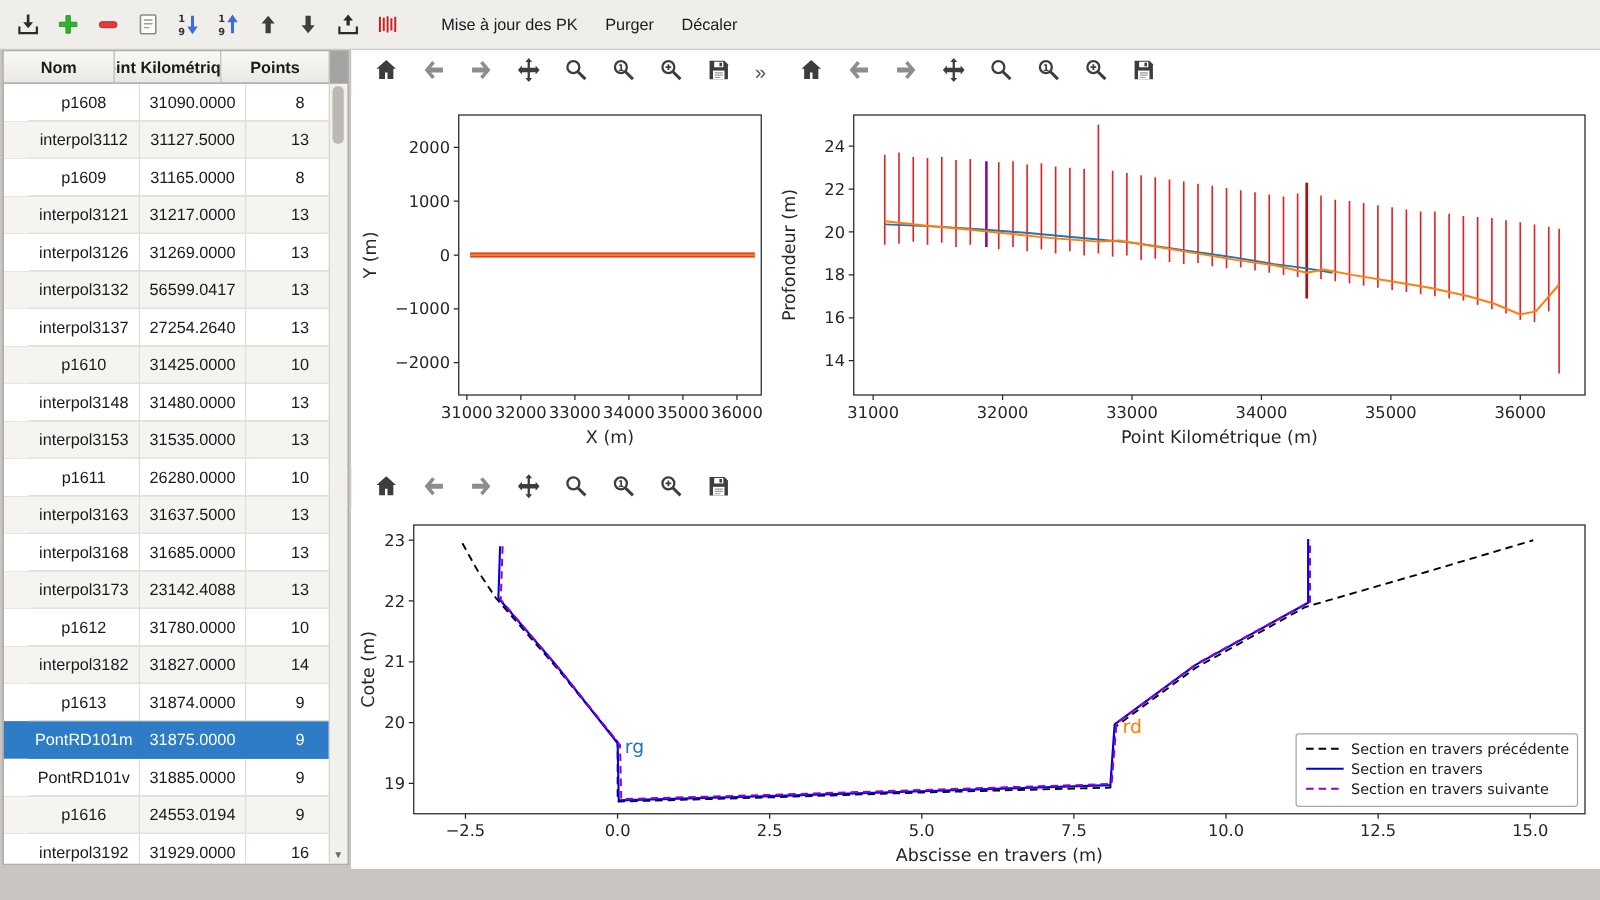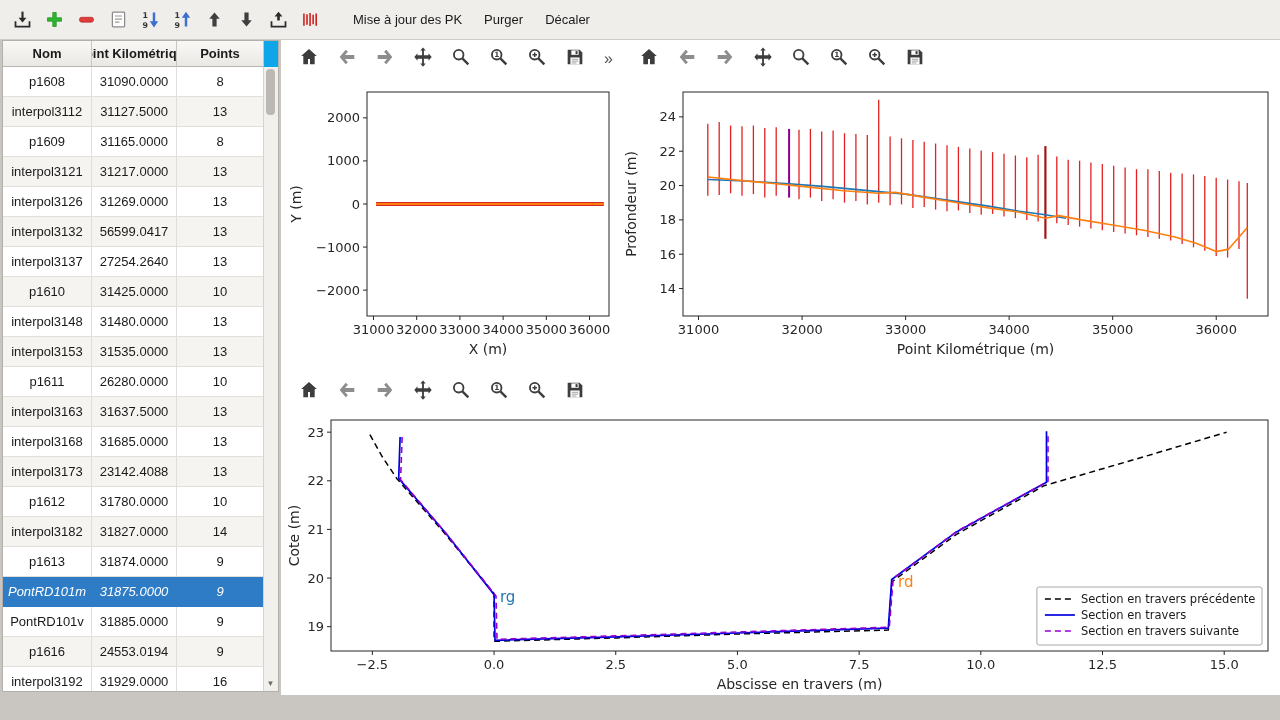--- a/index.html
+++ b/index.html
@@ -9,30 +9,30 @@
   
   .toolbar{position:absolute;left:0;top:0;width:1280px;height:40px;background:#f0eeeb;
            border-bottom:1px solid #cfcbc6;display:flex;align-items:center;gap:4px;
            padding:0 0 0 8px;box-sizing:border-box;}
   .tb-btn{width:28px;height:28px;display:flex;align-items:center;justify-content:center;border-radius:3px;flex:none;}
   .tb-btn span{display:flex;}
   .menu-item{font-size:13px;color:#1a1a1a;padding:5px 9px;white-space:nowrap;}
   .menu-item.first{margin-left:16px;text-align:center;}
 
   
-  .left-panel{position:absolute;left:2px;top:40px;width:277px;height:652px;background:#0ea5e9;
+  .left-panel{position:absolute;left:2px;top:40px;width:277px;height:652px;background:#a3a3a3;
               border:1px solid #b3afab;box-sizing:border-box;}
   .tbl-head{display:grid;grid-template-columns:89px 85px 87px;height:26px;}
   .hc{display:flex;align-items:center;justify-content:center;font-weight:bold;font-size:13px;color:#1a1a1a;
       background:linear-gradient(#f9f8f6,#eae8e4);border-right:1px solid #c9c5c1;border-bottom:1px solid #b9b5b1;
       overflow:hidden;white-space:nowrap;box-sizing:border-box;}
   .tbl-body{position:absolute;top:26px;left:0;right:14px;bottom:0;overflow:hidden;}
-  .trow{display:grid;grid-template-columns:89px 85px 87px;height:30px;box-sizing:border-box;background:#fff;}
+  .trow{display:grid;grid-template-columns:89px 85px 87px;height:30px;box-sizing:border-box;background:#fff;padding-left:20px;}
   .trow:nth-child(even){background:#f6f4f1;}
-  .trow.selected{background:#2e7bc6;font-style:italic;}
+  .trow.selected{background:#2e7bc6;}
   .tc{display:flex;align-items:center;justify-content:center;font-size:13px;color:#1a1a1a;
       border-right:1px solid #e2dfdb;border-bottom:1px solid #e2dfdb;box-sizing:border-box;
       overflow:hidden;white-space:nowrap;}
   .trow.selected .tc{color:#ffffff;border-color:#2e7bc6;}
   .vscroll{position:absolute;right:0;top:26px;bottom:0;width:14px;background:#f2f0ed;border-left:1px solid #d6d2ce;}
   .vthumb{position:absolute;left:2px;top:2px;width:9px;height:46px;background:#bcb8b3;border-radius:4px;}
   .vbtn{position:absolute;bottom:1px;left:0;width:13px;height:14px;display:flex;align-items:center;
         justify-content:center;font-size:8px;color:#6e6a66;}
 
   

